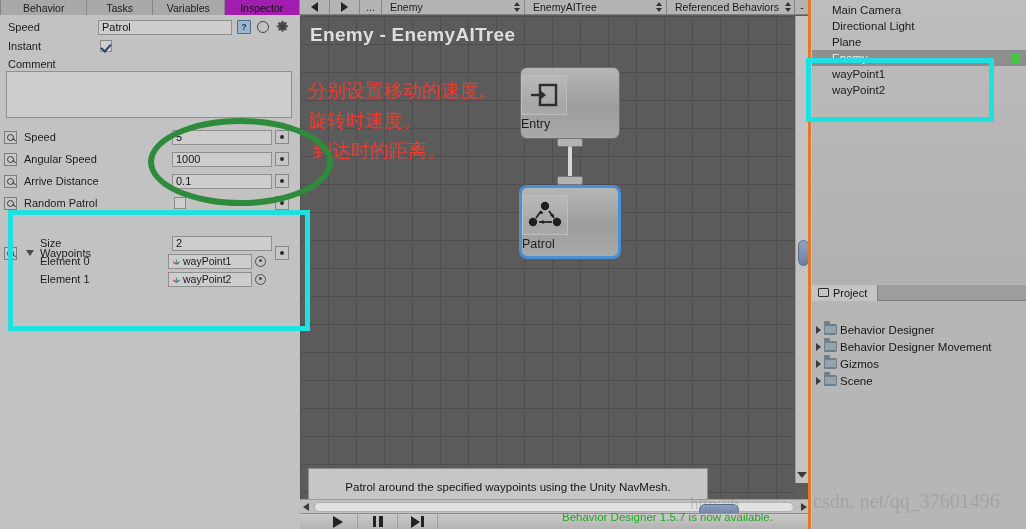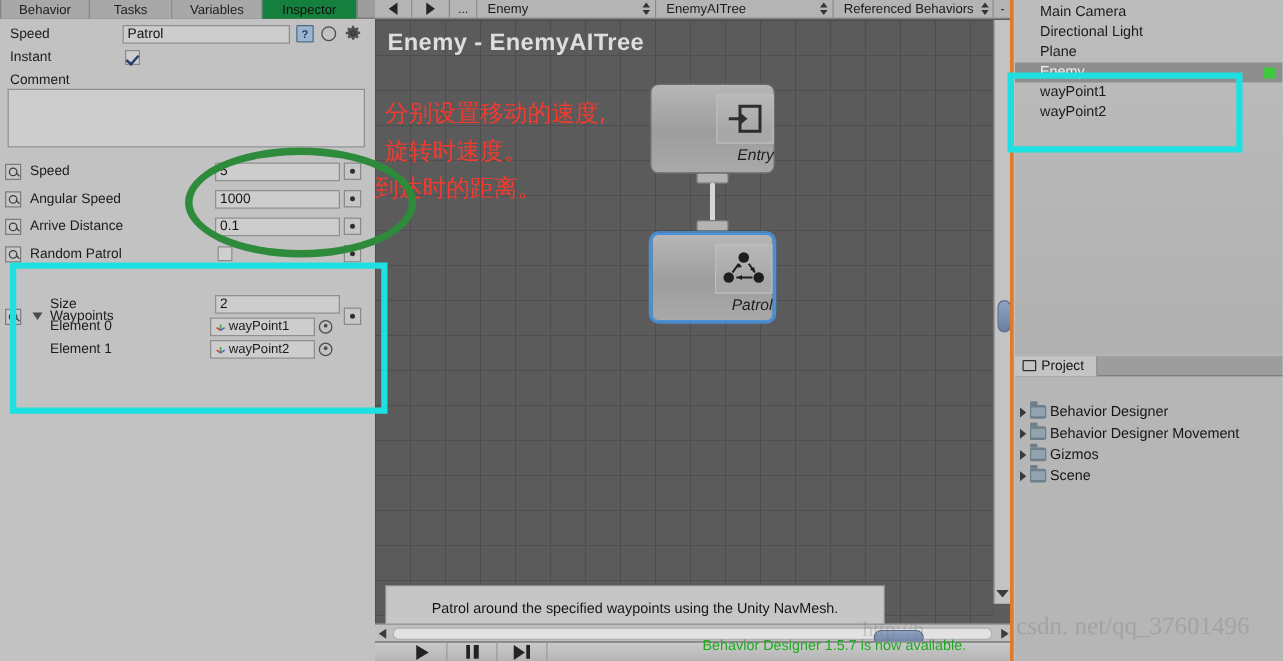--- a/index.html
+++ b/index.html
@@ -29,21 +29,21 @@
     height: 15px; line-height: 14px;
     padding: 0 9px;
     font-size: 10.5px;
     color: #202020;
     background: #a8a8a8;
     border-right: 1px solid #858585;
     display: flex; align-items: center; justify-content: center;
     white-space: nowrap;
   }
   .tab.first { border-left: 1px solid #858585; }
-  .tab.active { background: #15803d; color: #101010; }
+  .tab.active { background: #a21caf; color: #101010; }
 
   .row {
     position: absolute; left: 0; height: 18px;
     display: flex; align-items: center;
     width: 300px;
   }
   .lbl { font-size: 11px; color: #1c1c1c; white-space: nowrap; }
 
   .txtfield {
     background: #cdcdcd;
@@ -195,23 +195,22 @@
     white-space: nowrap;
     font-family: "DejaVu Sans", sans-serif;
   }
 
   .node {
     position: absolute;
     width: 100px; height: 72px;
     border-radius: 7px;
     background: linear-gradient(to bottom, #b6b6b6 0%, #9d9d9d 55%, #a9a9a9 100%);
     border: 1px solid #6f6f6f;
-    display: flex; flex-direction: column; align-items: flex-end;
+    display: flex; flex-direction: column; align-items: flex-start;
     padding-top: 7px;
-    font-style: italic;
   }
   .node.sel { border: 2px solid #4a90d9; box-shadow: 0 0 0 1px #4a90d9; }
   .nodeicon {
     width: 46px; height: 40px;
     border: 1px solid #bdbdbd;
     background: rgba(255,255,255,0.10);
     display: flex; align-items: center; justify-content: center;
   }
   .nodelabel { font-size: 12.5px; color: #1d1d1d; margin-top: 2px; }
   .port {
@@ -376,21 +375,21 @@
   }
 </style>
 </head>
 <body>
 
 <div id="root">
 
   <div id="inspector">
 
     <div class="tabbar">
-      <div class="tab first" style="width:72px">
+      <div class="tab first" style="width:88px">
         <span>Behavior</span>
       </div>
       <div class="tab" style="width:66px">
         <span>Tasks</span>
       </div>
       <div class="tab" style="width:72px">
         <span>Variables</span>
       </div>
       <div class="tab active" style="width:76px">
         <span>Inspector</span>
@@ -543,21 +542,21 @@
         <span>-</span>
       </div>
     </div>
 
     <div id="canvas">
 
       <div id="graphtitle">Enemy - EnemyAITree</div>
 
       <div class="cn-ann" style="left:8px;top:62px;">分别设置移动的速度,</div>
       <div class="cn-ann" style="left:8px;top:92px;">旋转时速度。</div>
-      <div class="cn-ann" style="left:0;top:122px;">到达时的距离。</div>
+      <div class="cn-ann" style="left:13px;top:122px;">到达时的距离。</div>
 
       <div class="node" style="left:220px;top:51px;">
         <div class="nodeicon">
           <svg width="30" height="26" viewBox="0 0 30 26">
             <rect x="11" y="3" width="16" height="20" fill="none" stroke="#2d2d2d" stroke-width="2.4"></rect>
             <path d="M2 13h12" stroke="#2d2d2d" stroke-width="2.4"></path>
             <path d="M11 8l6 5-6 5z" fill="#2d2d2d"></path>
           </svg>
         </div>
         <div class="nodelabel">Entry</div>

